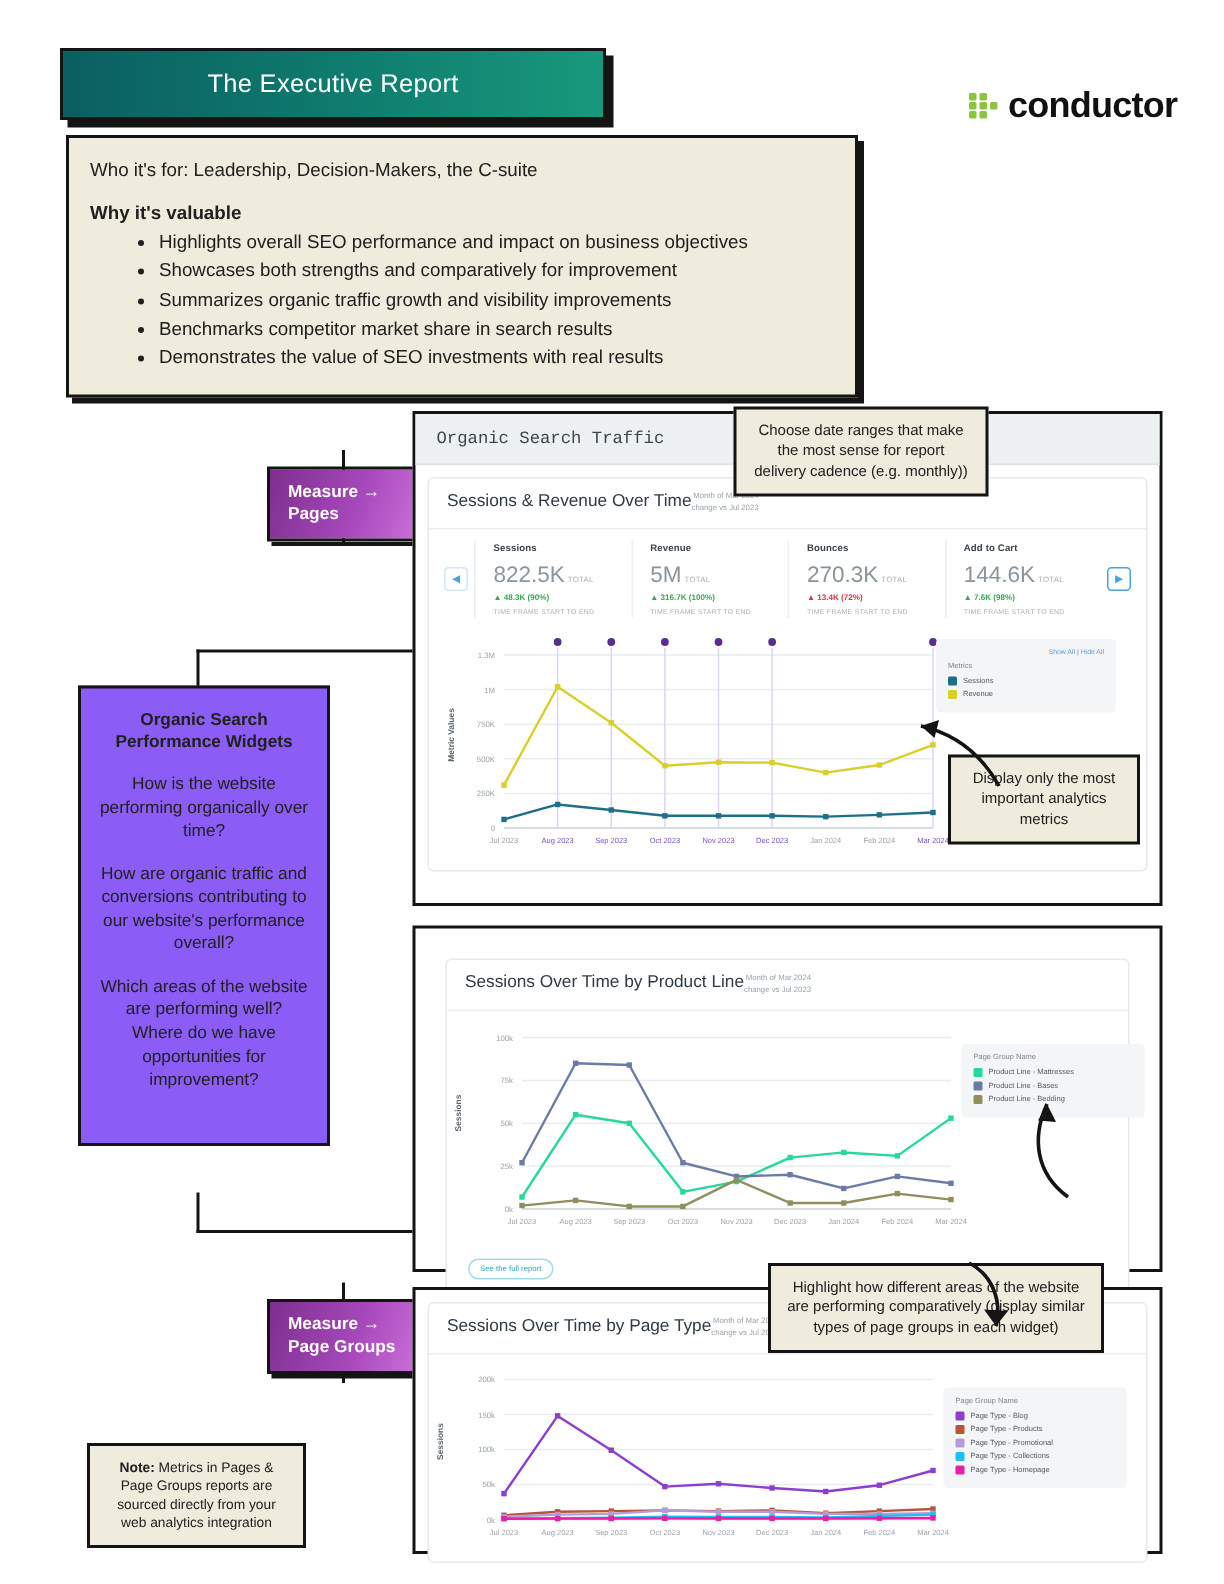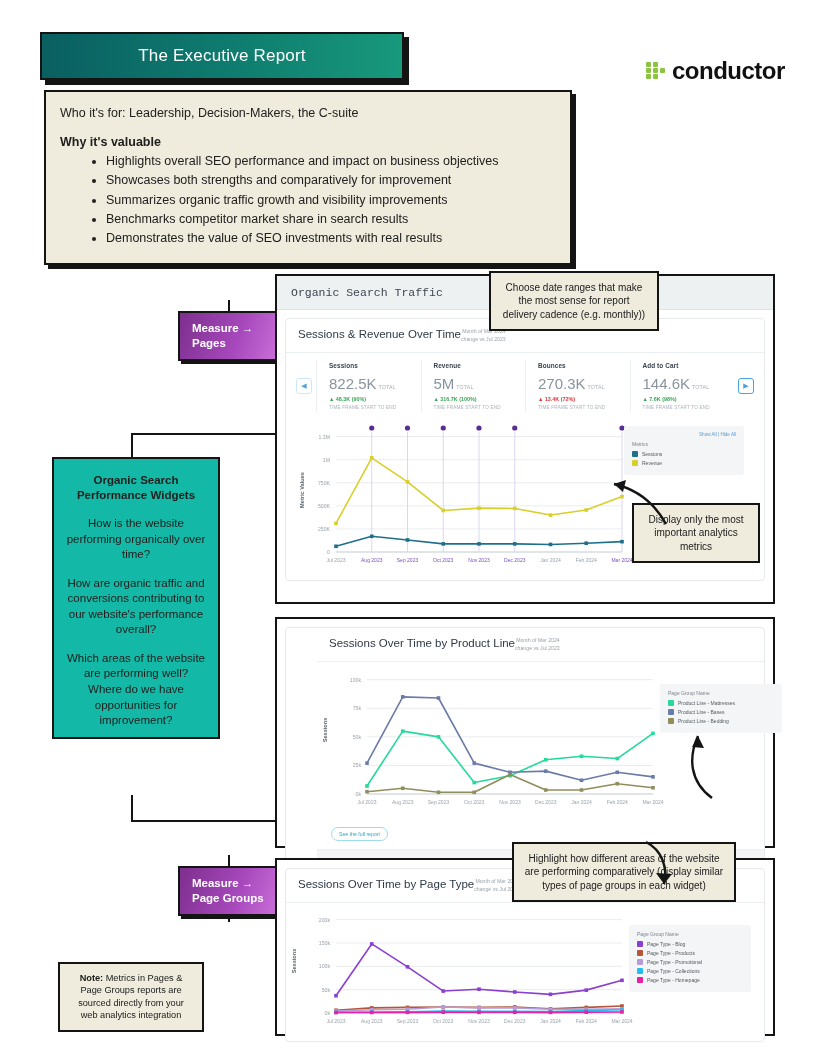--- a/index.html
+++ b/index.html
@@ -110,22 +110,22 @@
     background:linear-gradient(110deg,#7d2f8e 0%,#a648bb 55%,#cf74dd 100%);
     color:#ffffff;font-weight:bold;font-size:11.5px;line-height:1.32;
     padding:8px 12px;box-sizing:border-box;
   }
   .tag-pages{left:178px;top:311px;width:108px;}
   .tag-groups{left:178px;top:866px;width:108px;}
 
   
   .qbox{
     position:absolute;left:52px;top:457px;width:168px;
-    background:#14b8a6;border:2px solid #141414;
-    padding:14px 12px 8px 12px;box-sizing:border-box;text-align:center;
+    background:#8b5cf6;border:2px solid #141414;
+    padding:14px 12px 33px 12px;box-sizing:border-box;text-align:center;
   }
   .qbox h3{margin:0;font-size:11.5px;font-weight:bold;line-height:1.32;}
   .qbox p{margin:13px 0 0 0;font-size:11.5px;line-height:1.35;}
 
   .notebox{
     position:absolute;left:58px;top:962px;width:146px;
     background:#efebdd;border:2px solid #141414;
     padding:8px 9px;box-sizing:border-box;text-align:center;
     font-size:9.2px;line-height:1.35;
   }
@@ -322,21 +322,21 @@
           <div class="lg-row">
             <span class="lg-sw" style="background:#d9cf2a"></span>
             <span class="lg-txt">Revenue</span>
           </div>
         </div>
       </div>
     </div>
   </div>
 
   <div class="dash dash-2">
-    <div class="card" style="margin:8px;padding-left:31px;">
+    <div class="card" style="margin:20px;">
       <div class="card-head">
         <span class="card-title">Sessions Over Time by Product Line</span>
         <span class="card-daterange">
           <span>Month of Mar 2024</span>
           <span>change vs Jul 2023</span>
         </span>
       </div>
       <div class="chart-wrap" style="height:150px;">
         <span class="ylab" style="left:-4px;top:68px;">Sessions</span>
         <svg id="svg-chart-1" width="466" height="146" viewBox="0 0 466 146">

